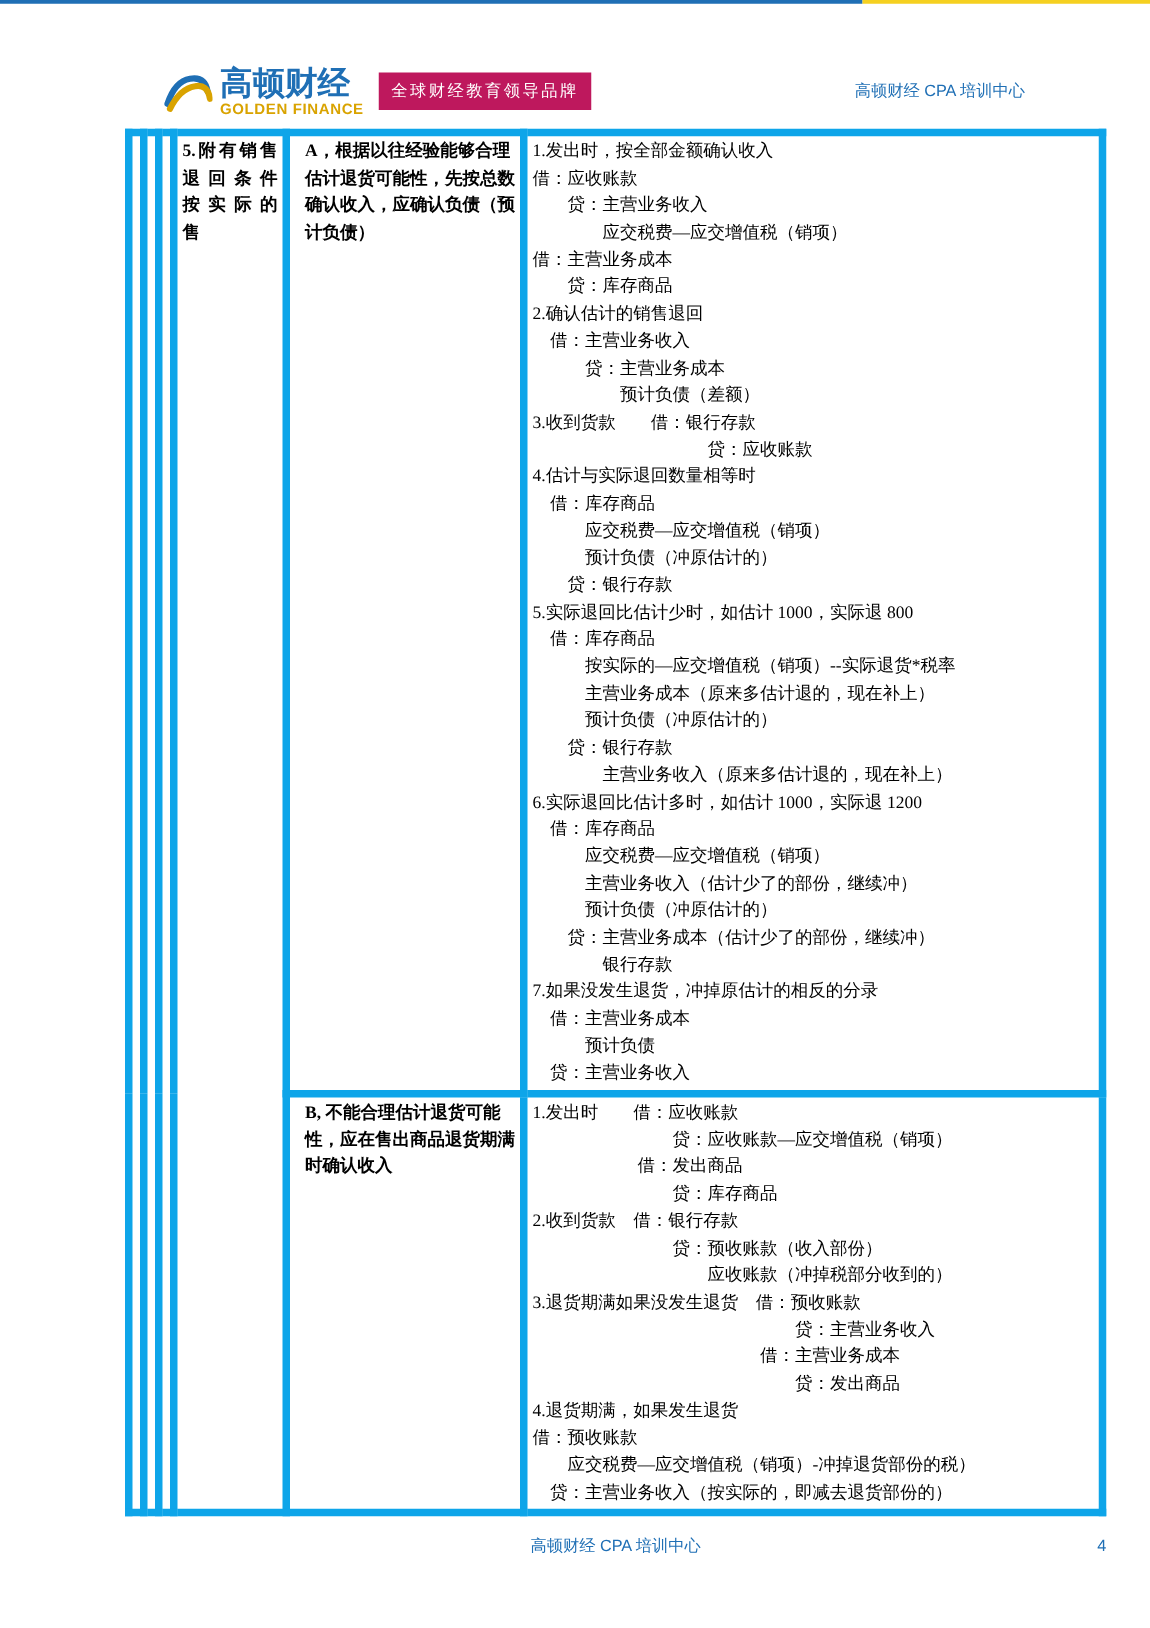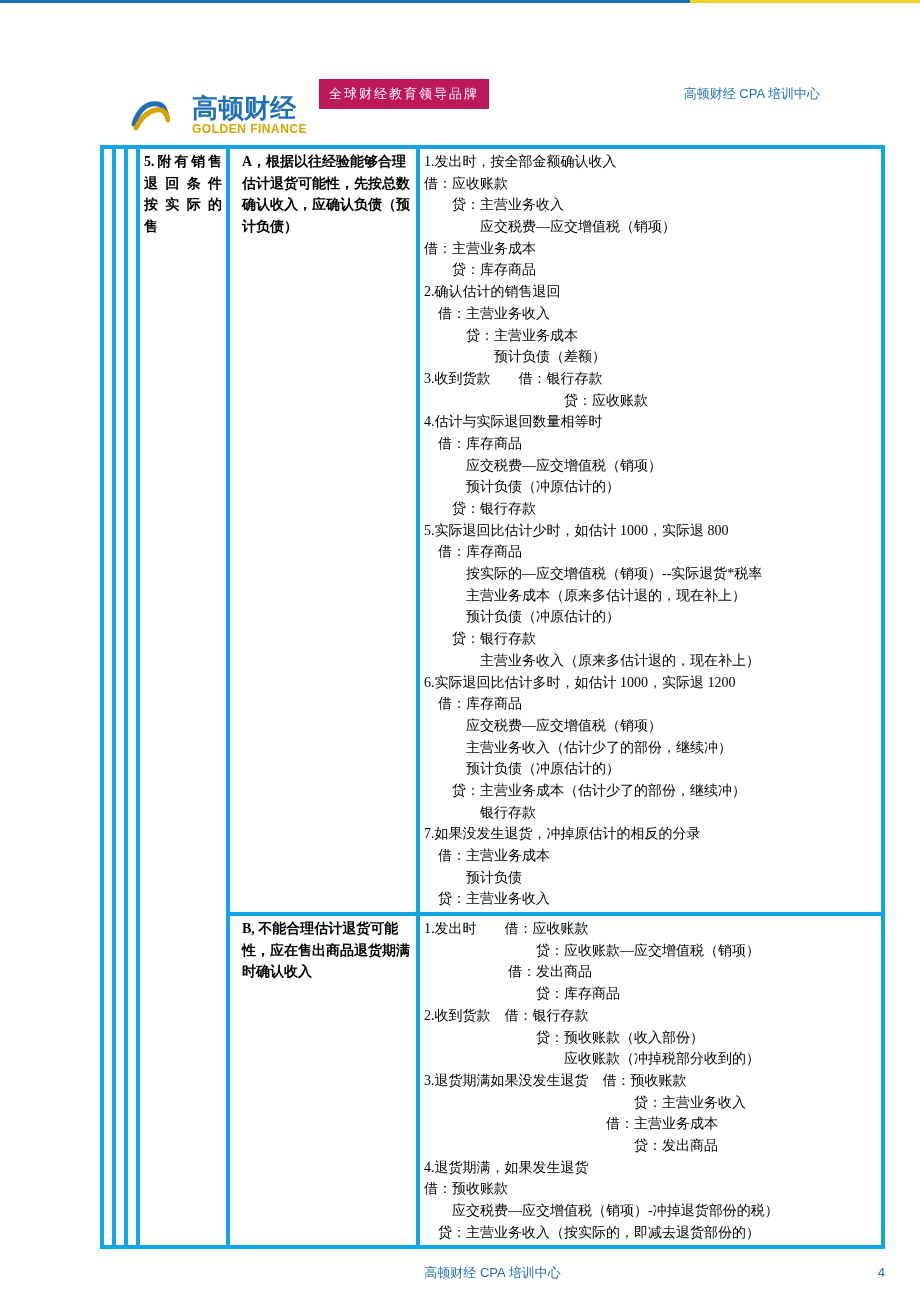--- a/index.html
+++ b/index.html
@@ -18,23 +18,22 @@
   .top-bar .blue { background: #1f6fb5; flex: 3; }
   .top-bar .yellow { background: #f5d020; flex: 1; }
 
   .header {
     display: flex;
     align-items: center;
     padding: 50px 100px 10px 130px;
   }
   .logo-block {
     display: flex;
-    align-items: center;
-    gap: 22px;
-    margin-top: 42px;
+    align-items: flex-end;
+    gap: 6px;
   }
   .logo-text-block { display: flex; flex-direction: column; line-height: 1; }
   .logo-cn { color: #1f6fb5; font-weight: bold; font-size: 26px; font-family: "Microsoft YaHei", sans-serif; }
   .logo-en { color: #d9a300; font-size: 12px; font-weight: bold; letter-spacing: 0.5px; font-family: Arial, sans-serif; margin-top: 2px; }
   .slogan {
     margin-left: 12px;
     background: #be185d;
     color: #fff;
     font-size: 13px;
     padding: 6px 10px;
@@ -49,21 +48,21 @@
   }
 
   table {
     border-collapse: collapse;
     width: 785px;
     margin-left: 100px;
     margin-right: 35px;
     table-layout: fixed;
   }
   td {
-    border: 4px solid #0ea5e9;
+    border: 6px solid #0ea5e9;
     vertical-align: top;
     padding: 2px 4px;
     line-height: 1.55;
   }
   .col-a { width: 12px; }
   .col-b { width: 12px; }
   .col-c { width: 12px; }
   .col-d { width: 90px; font-weight: bold; text-align: justify; text-align-last: justify; }
   .col-d .noj { text-align-last: left; }
   .col-e { width: 190px; font-weight: normal; }

